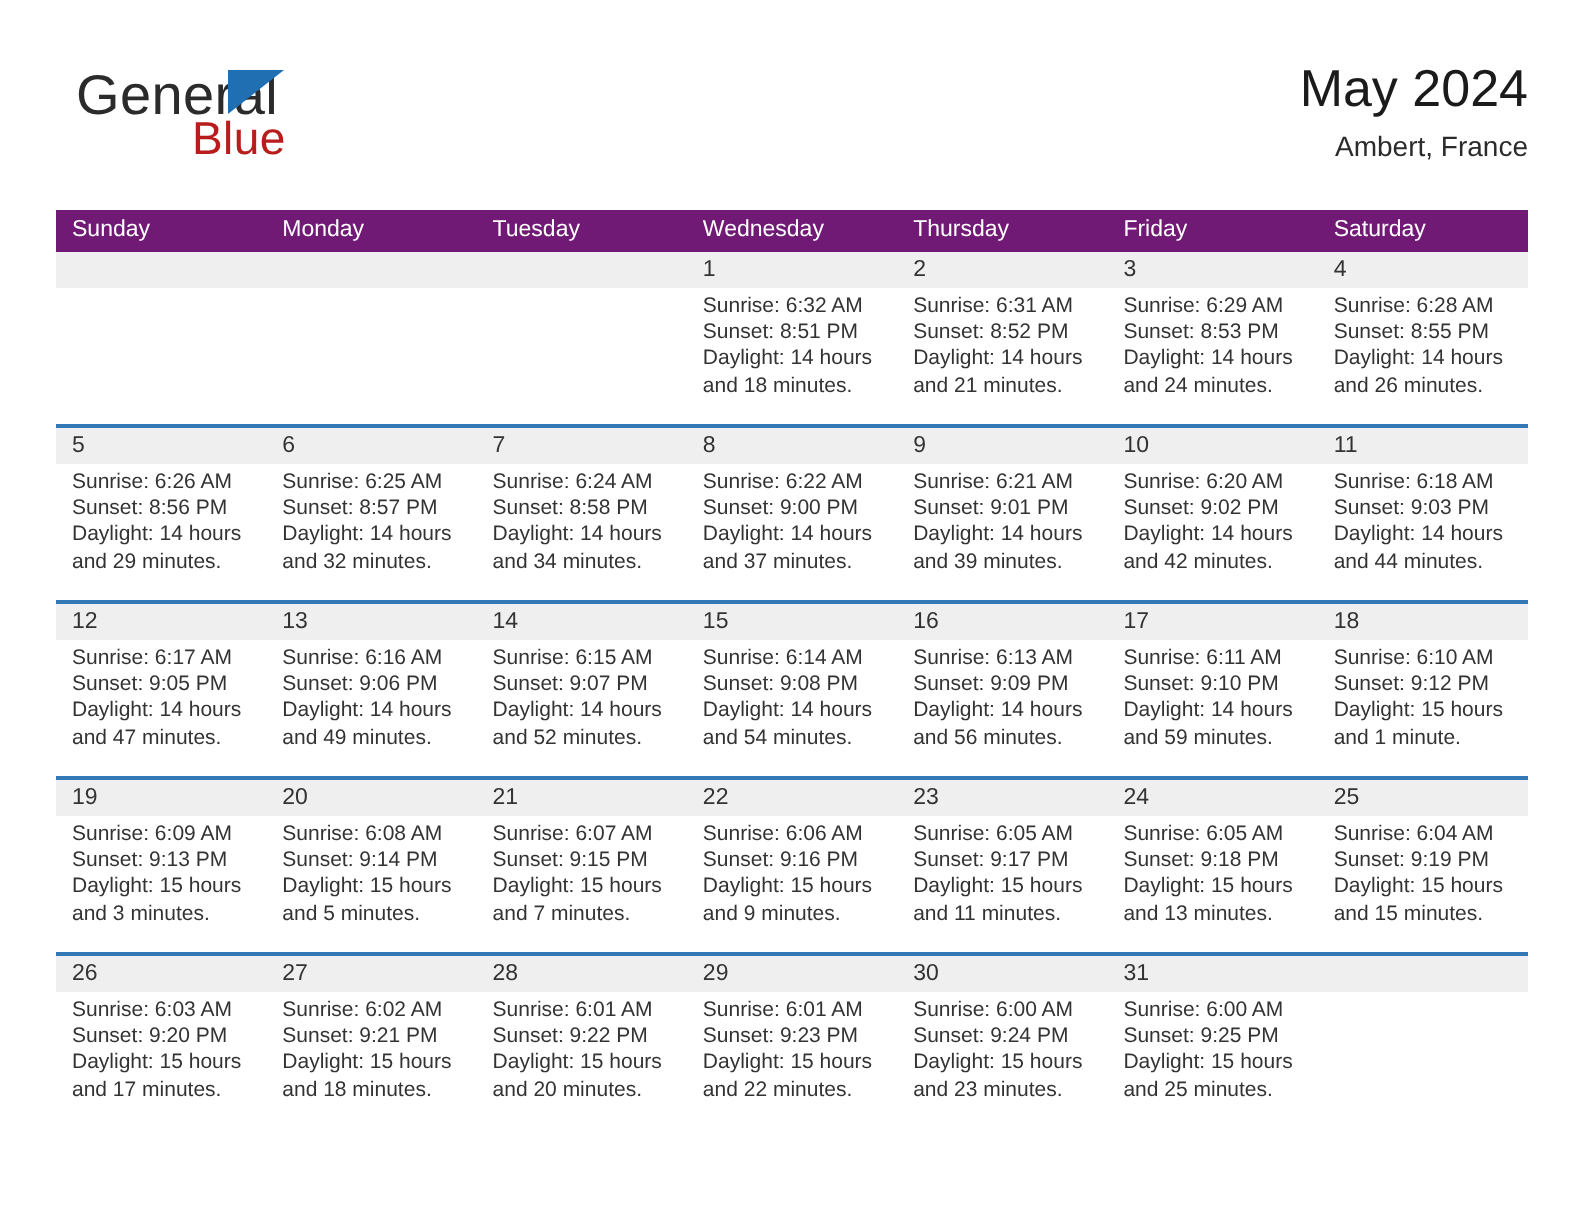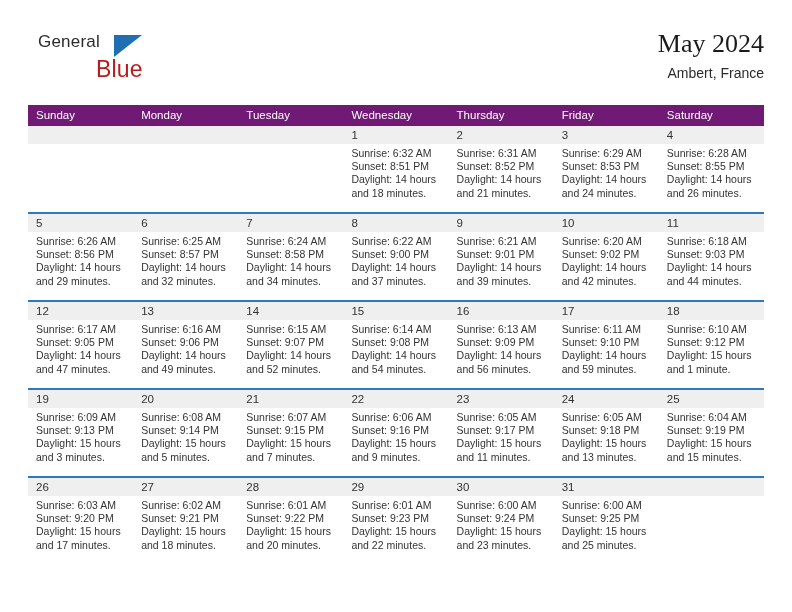--- a/index.html
+++ b/index.html
@@ -33,21 +33,21 @@
     position: absolute;
     left: 10px;
     top: 4px;
     width: 180px;
     height: 58px;
   }
   .logo-general {
     position: absolute;
     left: 0;
     top: 0;
-    font-size: 17px;
+    font-size: 28px;
     letter-spacing: 0.2px;
     color: #2b2b2b;
     font-family: "Liberation Sans", sans-serif;
   }
   .logo-blue {
     position: absolute;
     left: 58px;
     top: 24px;
     font-size: 23px;
     letter-spacing: 0.2px;
@@ -69,21 +69,20 @@
     right: 0;
     top: 0;
     text-align: right;
   }
   .cal-title {
     font-size: 26px;
     color: #1b1b1b;
     line-height: 32px;
     font-weight: normal;
     margin: 0;
-    font-family: Liberation Serif, serif;
   }
   .cal-subtitle {
     font-size: 14px;
     color: #2b2b2b;
     line-height: 20px;
     margin: 3px 0 12px 0;
   }
 
   
   .calendar {

